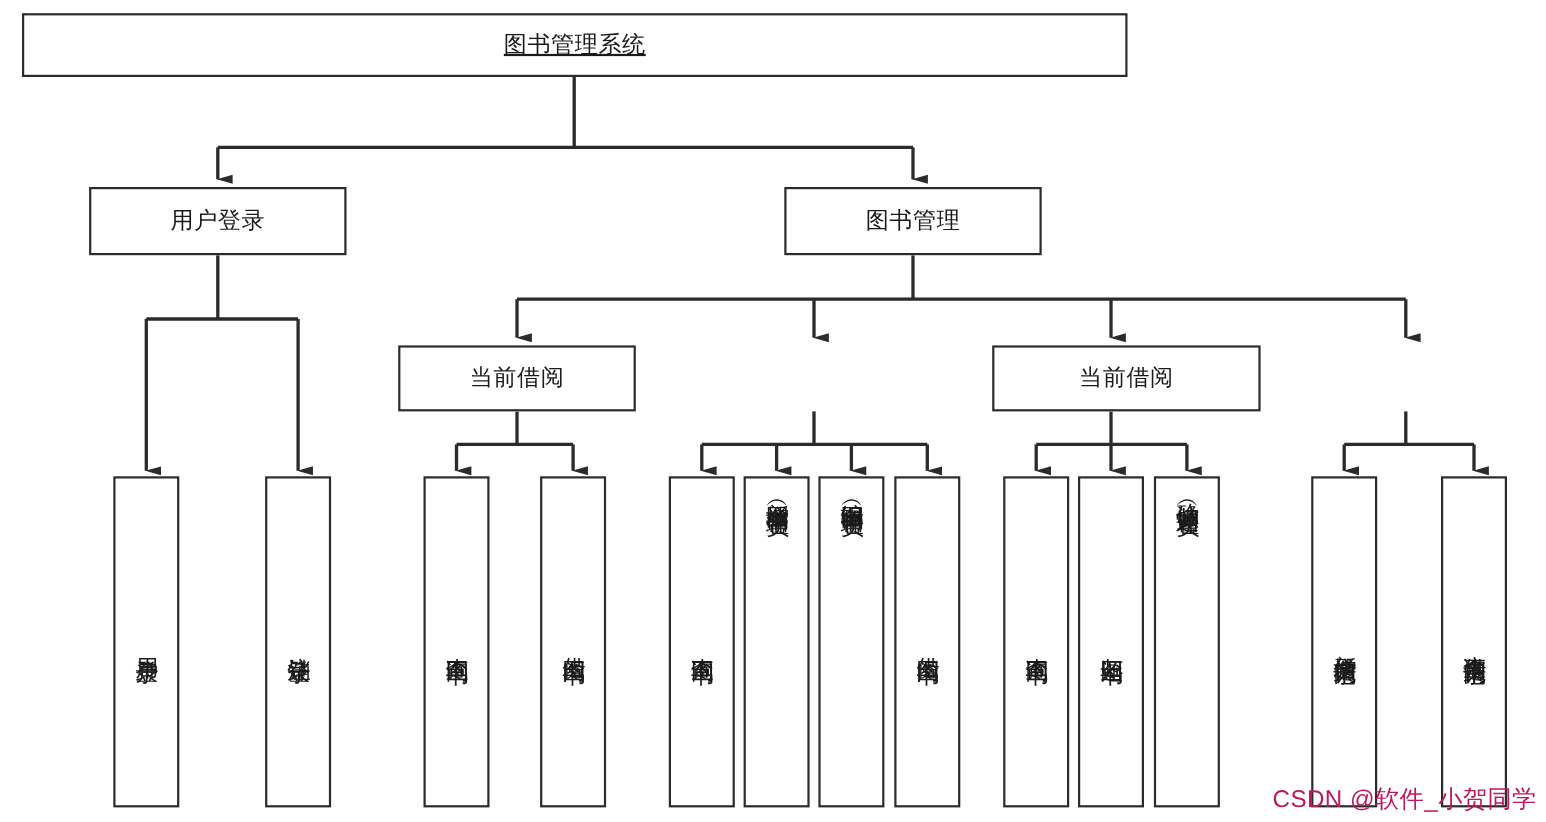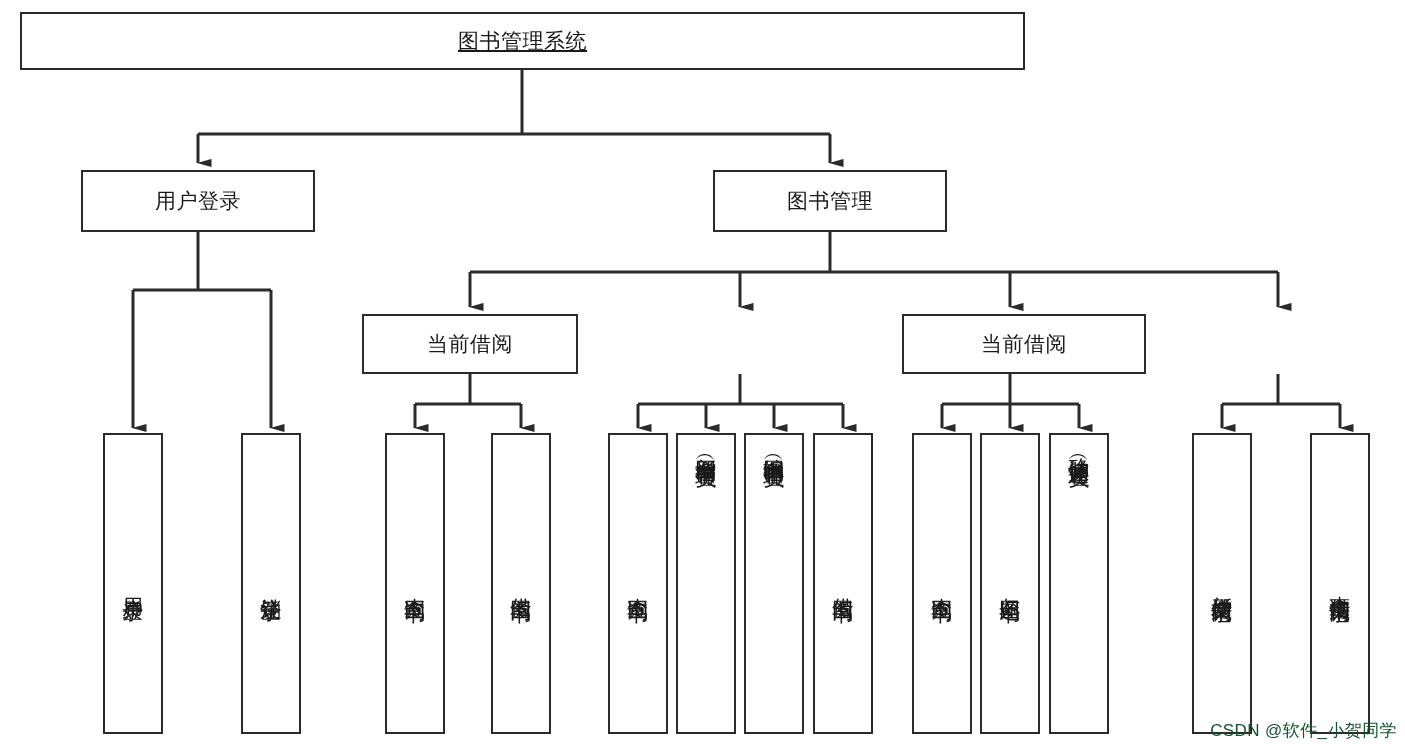--- a/index.html
+++ b/index.html
@@ -67,22 +67,22 @@
     -webkit-text-orientation: upright;
   }
   .node.vert.centered {
     align-items: center;
     padding-top: 0;
   }
   .watermark {
     position: absolute;
     right: 8px;
     bottom: 5px;
-    font-size: 17px;
-    color: #14532d;
+    font-size: 22px;
+    color: #be185d;
     z-index: 5;
     white-space: nowrap;
     letter-spacing: 0.4px;
   }
 </style>
 </head>
 <body>
 
 <div id="diagram-root">
 

